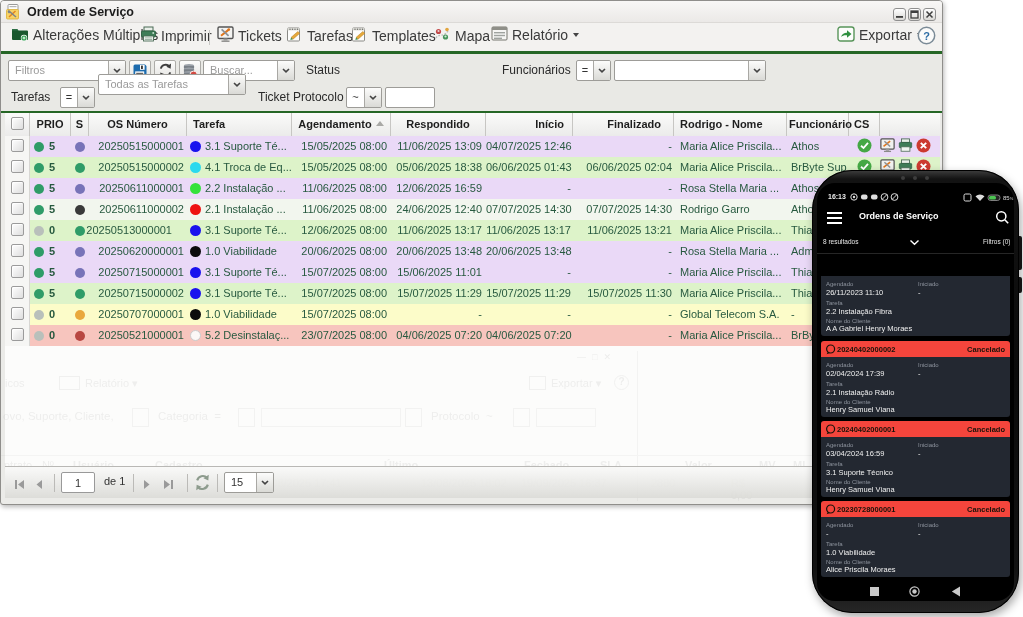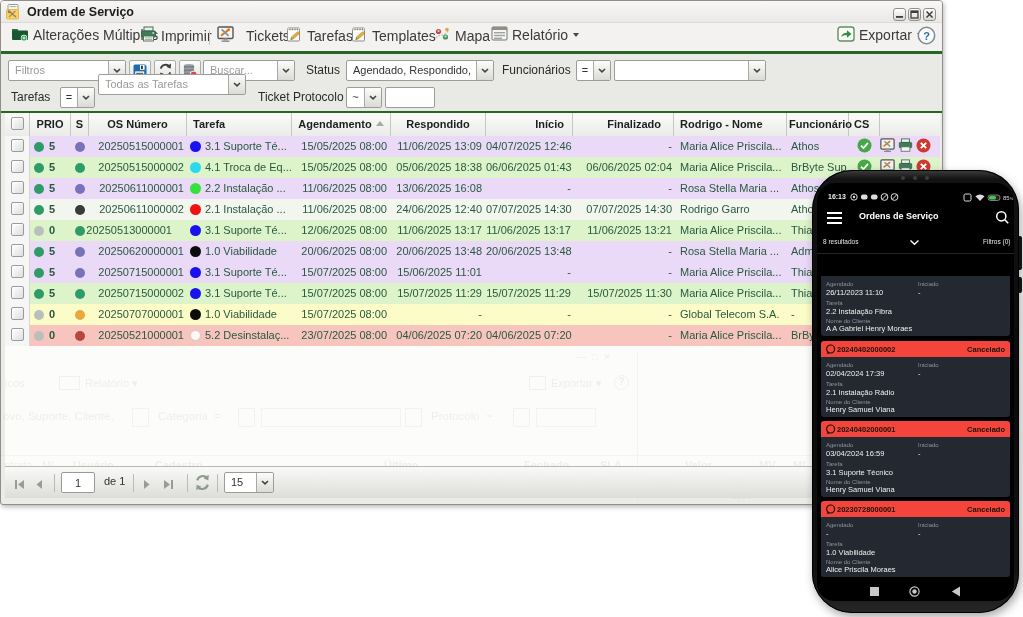--- a/index.html
+++ b/index.html
@@ -96,21 +96,21 @@
 <circle cx="13.2" cy="7" r="0.9" fill="#cfe6d6"></circle>
           </svg><span style="margin-left:4px">Imprimir</span></div>
 <div class="ab" style="left:208px;top:7px;width:1px;height:15px;background:#c9c8c5"></div>
 <div class="titem" style="left:216px"><svg width="17" height="17" viewBox="0 0 17 17" style="vertical-align:-3px">
 <rect x="1" y="1" width="15" height="11.5" rx="1.2" fill="#f4f4f2" stroke="#555" stroke-width="1.4"></rect>
 <path d="M4 9.8 L11.8 3.6" stroke="#e0761c" stroke-width="2"></path>
 <circle cx="11.8" cy="3.6" r="1.3" fill="#e0761c"></circle>
 <path d="M4.6 3.4 l7 6.4" stroke="#8d9196" stroke-width="1.8"></path>
 <rect x="6.5" y="12.5" width="4" height="2" fill="#9a9a98"></rect>
 <rect x="4.5" y="14.5" width="8" height="1.4" fill="#8a8a88"></rect>
-          </svg><span style="margin-left:12px">Tickets</span></div>
+          </svg><span style="margin-left:4px">Tickets</span></div>
 <div class="titem" style="left:285px"><svg width="17" height="17" viewBox="0 0 17 17" style="vertical-align:-3px">
 <rect x="1.5" y="2" width="12" height="13" rx="1" fill="#fdfdfc" stroke="#8a8a86" stroke-width="1"></rect>
 <rect x="1.5" y="2" width="12" height="2.4" fill="#d9d9d4"></rect>
 <circle cx="4" cy="3.2" r="0.7" fill="#6b6b66"></circle>
             <circle cx="6.5" cy="3.2" r="0.7" fill="#6b6b66"></circle>
 <circle cx="9" cy="3.2" r="0.7" fill="#6b6b66"></circle>
             <circle cx="11.5" cy="3.2" r="0.7" fill="#6b6b66"></circle>
 <path d="M5 11.5 L11.8 5.5 L13.8 7.3 L7 13.2 Z" fill="#e6a93c" stroke="#b57f1e" stroke-width="0.5"></path>
 <path d="M5 11.5 L7 13.2 L4.4 14 Z" fill="#3f8f4f"></path>
           </svg><span style="margin-left:4px">Tarefas</span></div>
@@ -184,28 +184,20 @@
           </svg></div>
 <div class="fbox" style="left:202px;top:6px;width:92px">
           <span class="ph">Buscar...</span>
           <div class="darr">
             <svg width="8" height="5" viewBox="0 0 8 5">
               <path d="M1 1 L4 3.8 L7 1" fill="none" stroke="#444" stroke-width="1.6"></path>
             </svg>
           </div>
         </div>
 <div class="flabel" style="left:305px;top:9px">Status</div>
-<div class="fbox" style="left:345px;top:6px;width:148px">
-          <span class="tx">Agendado, Respondido,</span>
-          <div class="darr">
-            <svg width="8" height="5" viewBox="0 0 8 5">
-              <path d="M1 1 L4 3.8 L7 1" fill="none" stroke="#444" stroke-width="1.6"></path>
-            </svg>
-          </div>
-        </div>
 <div class="flabel" style="left:501px;top:9px">Funcionários</div>
 <div class="fbox" style="left:575px;top:6px;width:35px">
           <span class="txc">=</span>
           <div class="darr">
             <svg width="8" height="5" viewBox="0 0 8 5">
               <path d="M1 1 L4 3.8 L7 1" fill="none" stroke="#444" stroke-width="1.6"></path>
             </svg>
           </div>
         </div>
 <div class="fbox" style="left:613px;top:6px;width:152px">
@@ -329,21 +321,21 @@
       </div>
 <div class="row" style="top:177px;background:linear-gradient(#ead9f7,#ead9f7)">
         <div class="cbw">
           <span class="cb"></span>
         </div>
         <div class="cell" style="left:25px;width:41px;padding-left:4px"><span class="dot" style="background:#2f9c68"></span><span style="margin-left:5px;font-weight:bold">5</span></div>
         <div class="cell" style="left:66px;width:18px;text-align:center"><span class="dot" style="background:#7873b8"></span></div>
         <div class="cell" style="left:84px;width:98px;text-align:right;padding-right:3px">20250611000001</div>
         <div class="cell" style="left:182px;width:105px;padding-left:3px"><span class="dot2" style="background:#35e23b"></span><span style="margin-left:4px">2.2 Instalação ...</span></div>
         <div class="cell" style="left:287px;width:99px;text-align:right;padding-right:4px">11/06/2025 08:00</div>
-        <div class="cell" style="left:386px;width:95px;text-align:right;padding-right:4px">13/06/2025 16:08</div>
+        <div class="cell" style="left:386px;width:95px;text-align:right;padding-right:4px">12/06/2025 16:59</div>
         <div class="cell" style="left:481px;width:87px;text-align:right;padding-right:2px">-</div>
         <div class="cell" style="left:568px;width:101px;text-align:right;padding-right:2px">-</div>
         <div class="cell" style="left:669px;width:113px;padding-left:6px">Rosa Stella Maria ...</div>
         <div class="cell" style="left:782px;width:62px;padding-left:4px">Athos</div>
         <div class="cell" style="left:844px;width:31px;text-align:center"><svg width="15" height="15" viewBox="0 0 15 15" style="vertical-align:-3px">
             <circle cx="7.5" cy="7.5" r="7" fill="#45a845"></circle>
             <path d="M4 7.8 L6.5 10 L11 4.8" fill="none" stroke="#fff" stroke-width="1.8"></path>
           </svg></div>
         <div class="cell" style="left:875px;width:60px;letter-spacing:0"><svg width="15" height="15" viewBox="0 0 17 17" style="vertical-align:-3px">
             <rect x="1" y="1" width="15" height="11.5" rx="1.2" fill="#f1f1ef" stroke="#555" stroke-width="1.4"></rect>

